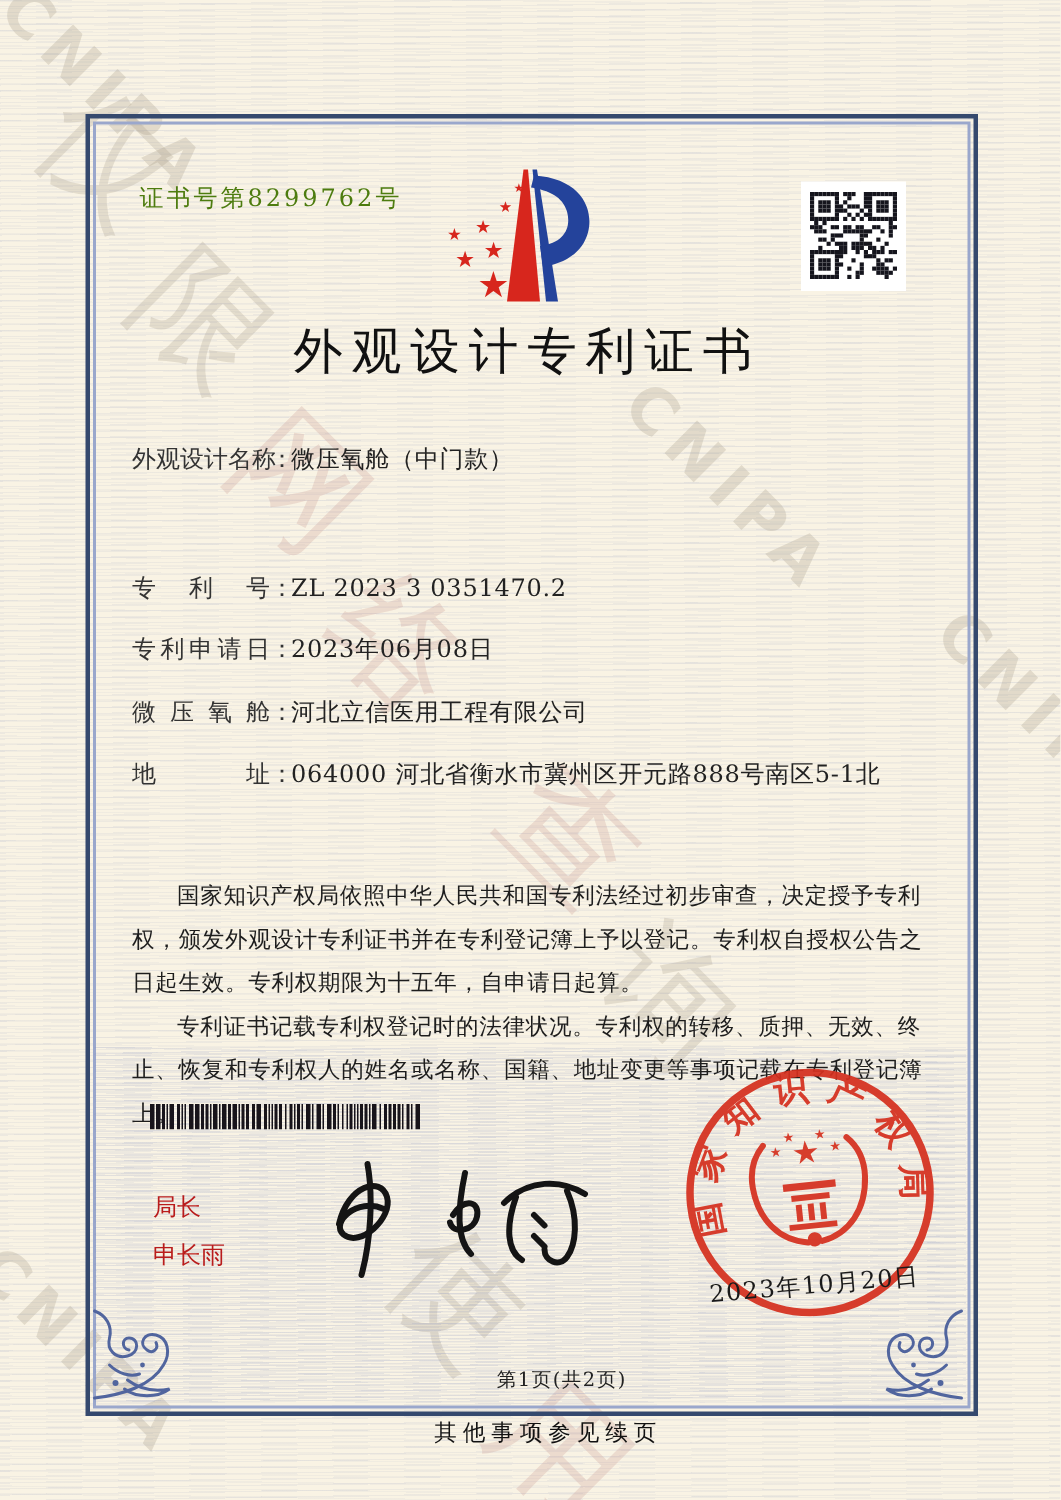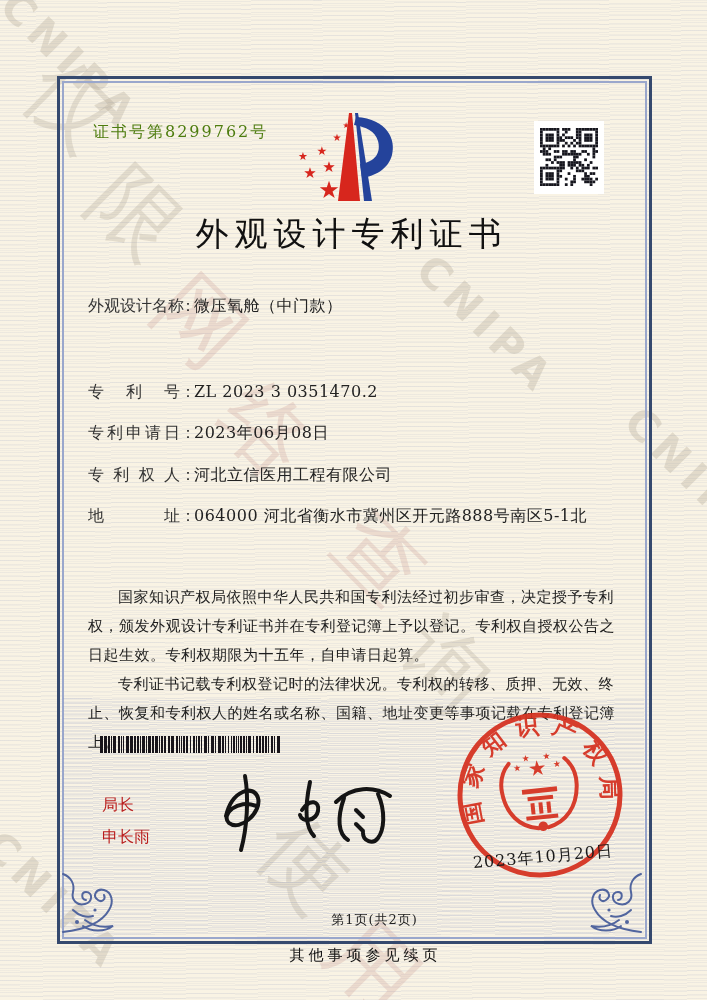--- a/index.html
+++ b/index.html
@@ -342,21 +342,21 @@
   <div class="frow" style="top:296px">
     <span class="flabel">外观设计名称</span><span class="fcolon">：</span><span class="fval">微压氧舱（中门款）</span>
   </div>
   <div class="frow" style="top:382px">
     <span class="flabel">专利号</span><span class="fcolon">：</span><span class="fval">ZL 2023 3 0351470.2</span>
   </div>
   <div class="frow" style="top:423px">
     <span class="flabel">专利申请日</span><span class="fcolon">：</span><span class="fval">2023年06月08日</span>
   </div>
   <div class="frow" style="top:465px">
-    <span class="flabel">专利权人</span><span class="fcolon">：</span><span class="fval">河北立信医用工程有限公司</span>
+    <span class="flabel">微压氧舱</span><span class="fcolon">：</span><span class="fval">河北立信医用工程有限公司</span>
   </div>
   <div class="frow" style="top:506px">
     <span class="flabel">地址</span><span class="fcolon">：</span><span class="fval">064000 河北省衡水市冀州区开元路888号南区5-1北</span>
   </div>
 
   <div class="paras">
     <p>国家知识产权局依照中华人民共和国专利法经过初步审查，决定授予专利权，颁发外观设计专利证书并在专利登记簿上予以登记。专利权自授权公告之日起生效。专利权期限为十五年，自申请日起算。</p>
     <p>专利证书记载专利权登记时的法律状况。专利权的转移、质押、无效、终止、恢复和专利权人的姓名或名称、国籍、地址变更等事项记载在专利登记簿上。</p>
   </div>
 

